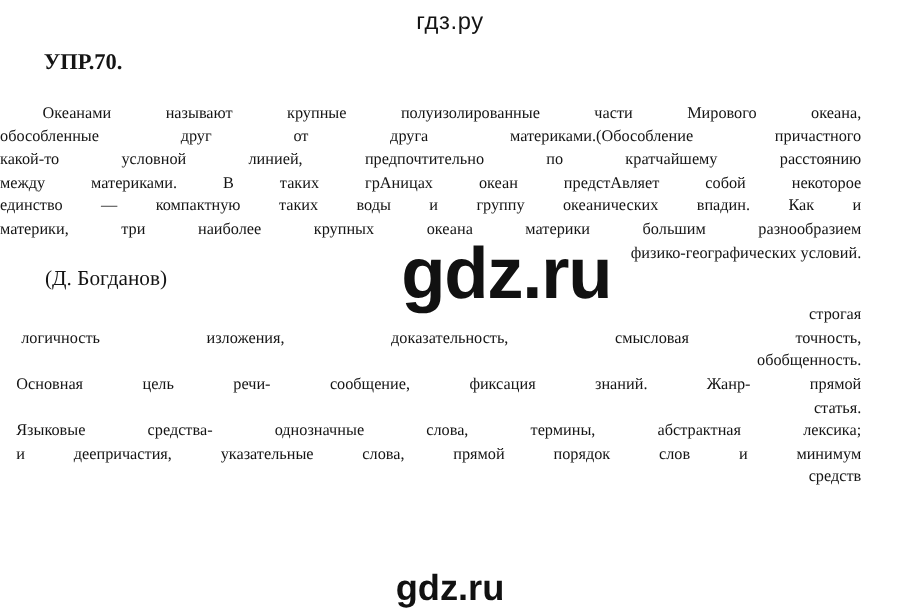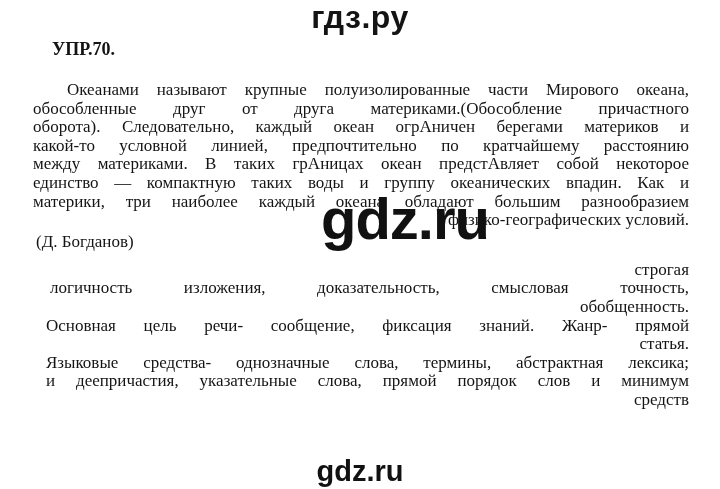--- a/index.html
+++ b/index.html
@@ -12,35 +12,34 @@
     height: 489px;
     position: relative;
     overflow: hidden;
     color: #141414;
     font-family: "Liberation Serif", serif;
   }
   .logo {
     padding-top: 3px;
     text-align: center;
     font-family: "Liberation Sans", sans-serif;
-    font-weight: bold;
-    font-size: 32px;
+    font-weight: normal;
+    font-size: 19px;
     line-height: 29px;
     letter-spacing: 0.5px;
   }
   .exercise {
-    margin: 7px 0 0 52px;
+    margin: 7px 0 0 35px;
     font-weight: bold;
     font-size: 18px;
     line-height: 21px;
   }
   .textblock {
-    margin-left: 33px;
     margin-right: 31px;
-    font-size: 17px;
+    font-size: 13px;
     line-height: 18.6px;
   }
   .p1 { margin-top: 21px; }
   .p2 { margin-top: 10px; }
   .p3 { margin-top: 0; }
   .jline {
     text-align: justify;
     text-align-last: justify;
     white-space: normal;
   }
@@ -80,25 +79,24 @@
 </head>
 <body>
 
 <div class="logo">гдз.ру</div>
 
 <div class="exercise">УПР.70.</div>
 
 <div class="textblock p1">
   <div class="jline ind-lg">Океанами называют крупные полуизолированные части Мирового океана,</div>
   <div class="jline">обособленные друг от друга материками.(Обособление причастного</div>
-  <div class="jline">оборота). Следовательно, каждый океан огрАничен берегами материков и</div>
   <div class="jline">какой-то условной линией, предпочтительно по кратчайшему расстоянию</div>
   <div class="jline">между материками. В таких грАницах океан предстАвляет собой некоторое</div>
   <div class="jline">единство — компактную таких воды и группу океанических впадин. Как и</div>
-  <div class="jline">материки, три наиболее каждый океана обладают большим разнообразием</div>
+  <div class="jline">материки, три наиболее крупных океана материки большим разнообразием</div>
   <div class="lline">физико-географических условий.</div>
 </div>
 
 <div class="author">(Д. Богданов)</div>
 
 <div class="textblock p2">
   <div class="lline">строгая</div>
   <div class="jline ind-md">логичность изложения, доказательность, смысловая точность,</div>
   <div class="lline">обобщенность.</div>
 </div>

